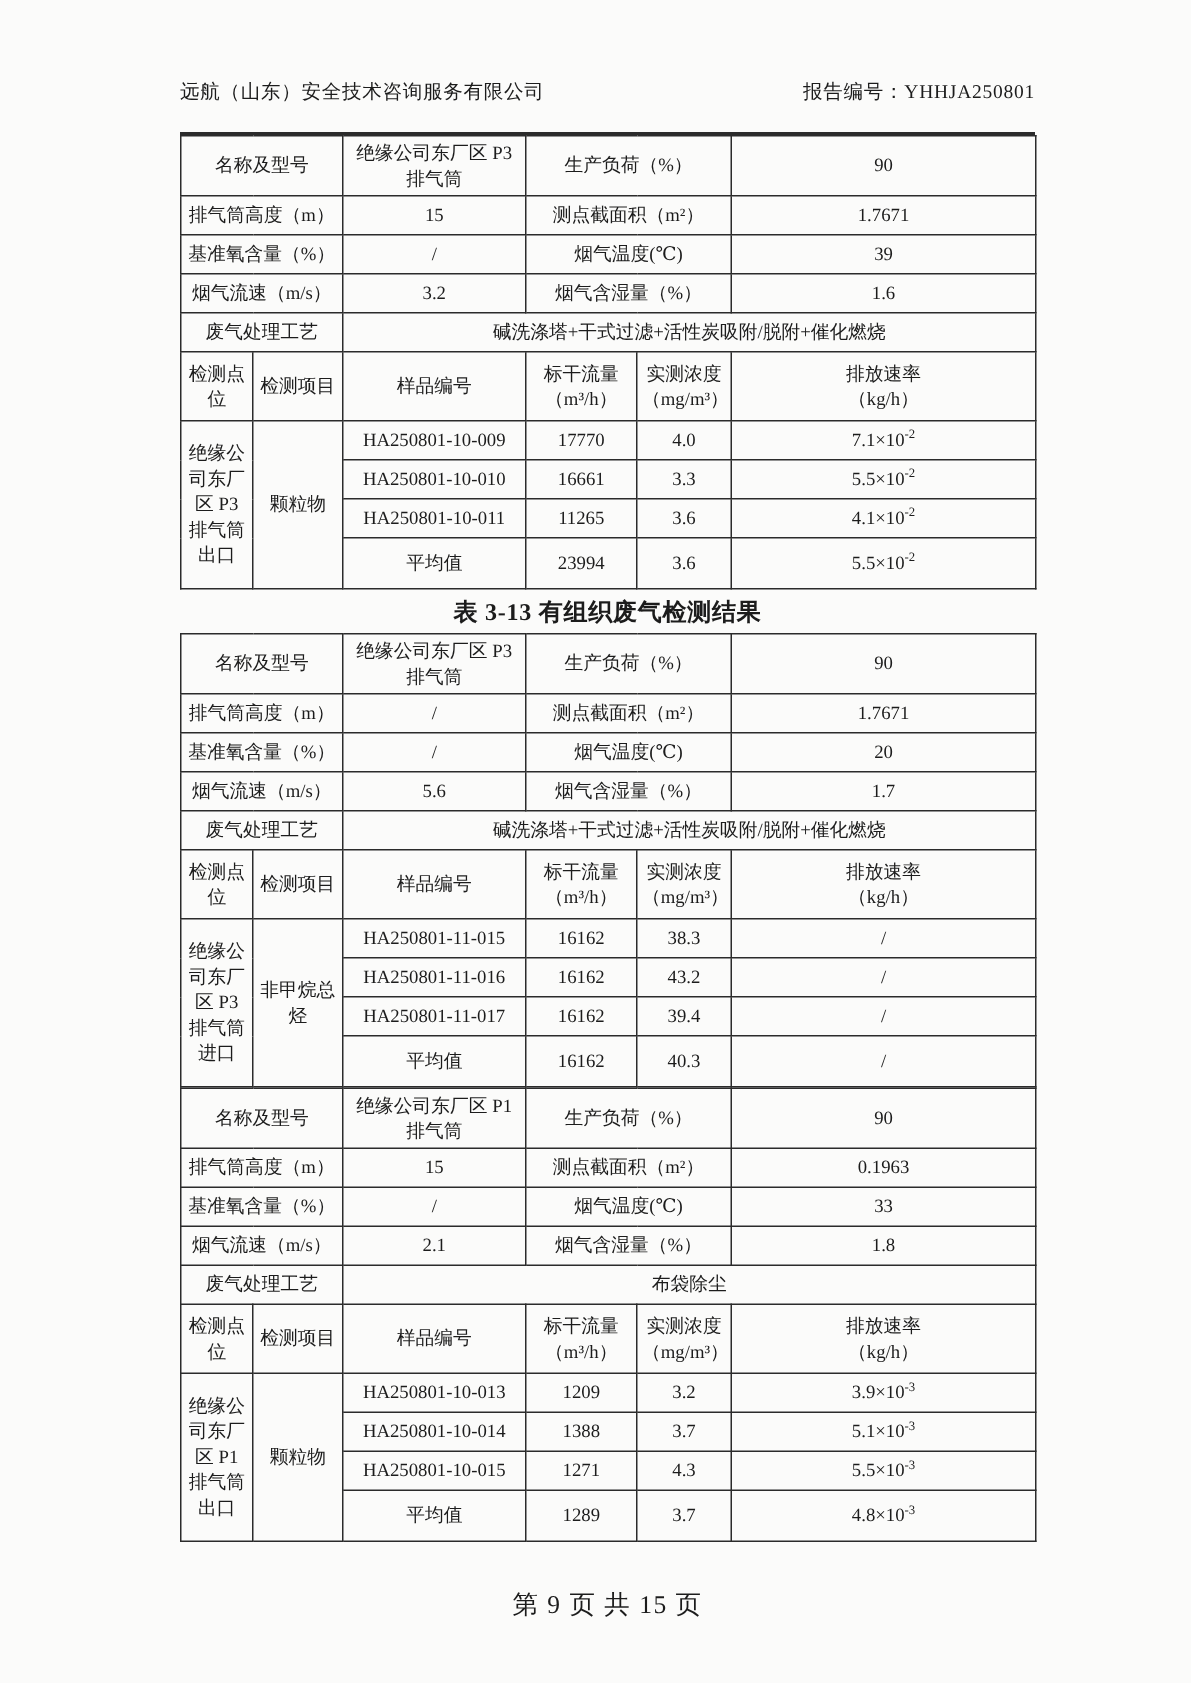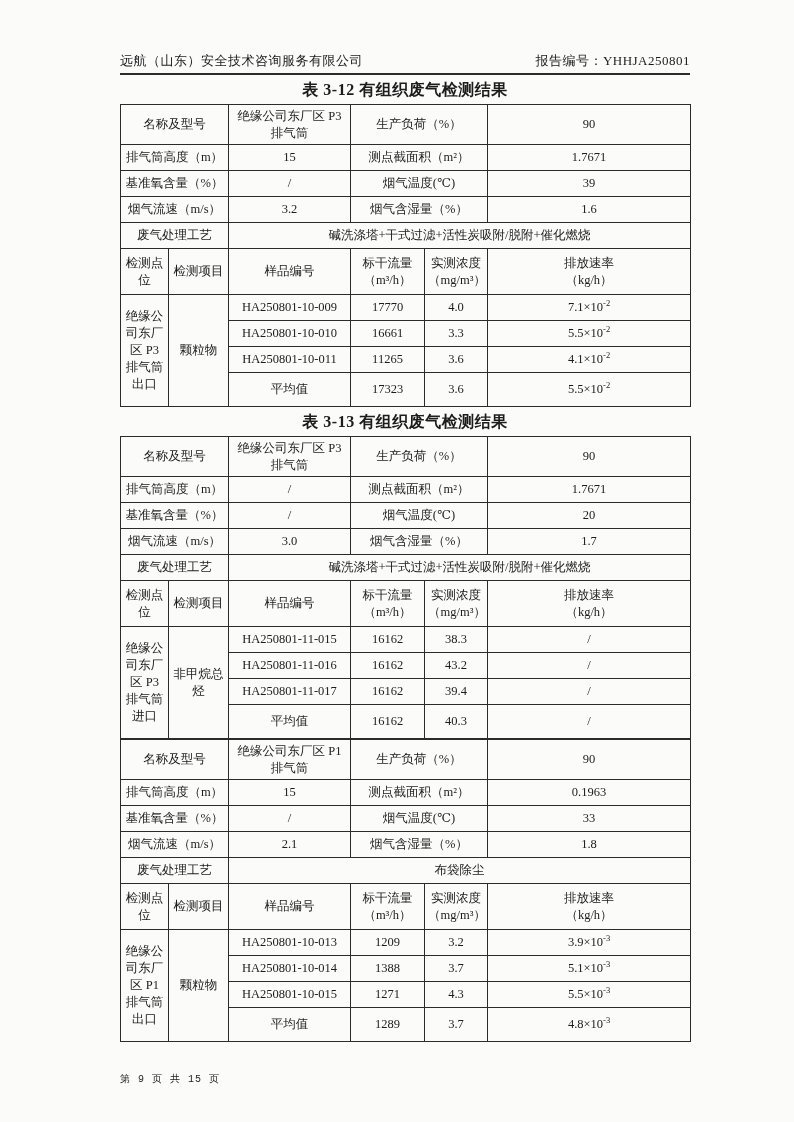--- a/index.html
+++ b/index.html
@@ -15,21 +15,21 @@
     width: 794px; height: 1122px;
     padding: 52px 104px 0 120px;
   }
   
   .doc-header {
     width: 570px;
     display: flex;
     justify-content: space-between;
     align-items: flex-start;
     border-bottom: 2px solid #2b2b2b;
-    padding-bottom: 3px;
+    padding-bottom: 18px;
     font-size: 13px;
     letter-spacing: 0.5px;
   }
   
   .tbl-title {
     width: 570px;
     text-align: center;
     font-weight: bold;
     font-size: 16px;
     margin: 5px 0 3px 0;
@@ -56,37 +56,36 @@
   tr.rowH td  { height: 46px; }
   tr.rowS td  { height: 26px; }
   tr.rowAvg td{ height: 34px; }
   td.loc { word-break: break-all; padding: 1px 4px; }
   td.item { word-break: break-all; }
   sup { font-size: 8.5px; }
   .unit { display: block; }
   
   .doc-footer {
     width: 570px;
+    text-align: center;
     margin-top: 30px;
-    font-size: 10px;
+    font-size: 17px;
     letter-spacing: 1px;
-    font-family: Liberation Mono, monospace;
   }
 </style>
 </head>
 <body>
 
 <div class="page">
 
   <div class="doc-header">
     <span>远航（山东）安全技术咨询服务有限公司</span>
     <span>报告编号：YHHJA250801</span>
   </div>
 
-  <div class="tbl-title">表 3-12 有组织废气检测结果</div>
   <table class="res">
     <colgroup>
         <col style="width:48px">
         <col style="width:60px">
         <col style="width:122px">
         <col style="width:74px">
         <col style="width:63px">
         <col style="width:203px">
       </colgroup>
     <tbody>
@@ -141,21 +140,21 @@
       <td><span>5.5×10</span><sup>-2</sup></td>
     </tr>
     <tr class="rowS">
       <td>HA250801-10-011</td>
       <td>11265</td>
       <td>3.6</td>
       <td><span>4.1×10</span><sup>-2</sup></td>
     </tr>
     <tr class="rowAvg">
       <td>平均值</td>
-      <td>17323</td>
+      <td>23994</td>
       <td>3.6</td>
       <td><span>5.5×10</span><sup>-2</sup></td>
     </tr>
   </tbody>
     </table>
 
   <div class="tbl-title">表 3-13 有组织废气检测结果</div>
   <table class="res">
     <colgroup>
         <col style="width:48px">
@@ -179,21 +178,21 @@
       <td>1.7671</td>
     </tr>
     <tr class="rowB">
       <td colspan="2">基准氧含量（%）</td>
       <td>/</td>
       <td colspan="2">烟气温度(℃)</td>
       <td>20</td>
     </tr>
     <tr class="rowB">
       <td colspan="2">烟气流速（m/s）</td>
-      <td>3.0</td>
+      <td>5.6</td>
       <td colspan="2">烟气含湿量（%）</td>
       <td>1.7</td>
     </tr>
     <tr class="rowP">
       <td colspan="2">废气处理工艺</td>
       <td colspan="4">碱洗涤塔+干式过滤+活性炭吸附/脱附+催化燃烧</td>
     </tr>
     <tr class="rowH">
       <td>检测点位</td>
       <td>检测项目</td>

